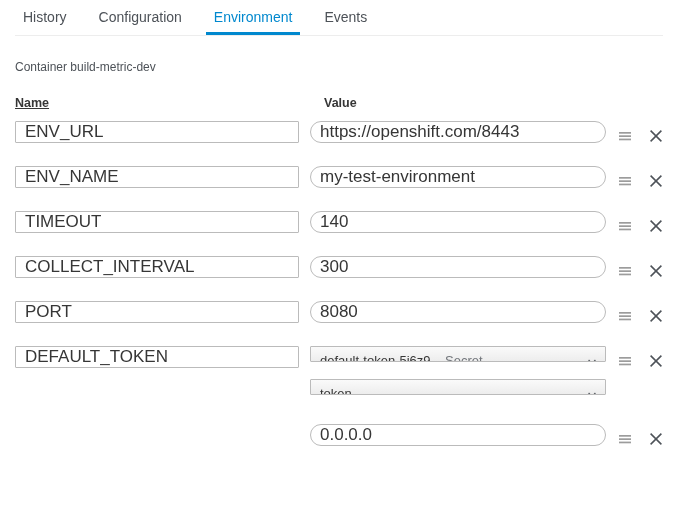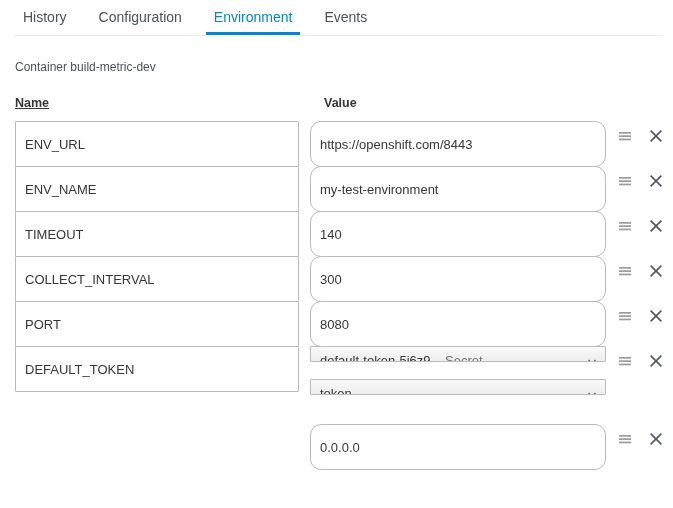--- a/index.html
+++ b/index.html
@@ -97,27 +97,27 @@
   }
   .env-row {
     position: relative;
     height: 45px;
   }
   .env-row.tall { height: 78px; }
 
   .field {
     position: absolute;
     top: 0;
-    height: 46px;
+    height: 22px;
     box-sizing: border-box;
     border: 1px solid #bbbbbb;
     background: #ffffff;
     border-radius: 1px;
     font-family: "Liberation Sans", sans-serif;
-    font-size: 13px;
+    font-size: 17px;
     color: #363636;
     padding: 0 9px;
     line-height: 28px;
     outline: none;
   }
   .field.name-field {
     left: 15px;
     width: 284px;
   }
   .field.value-field {

